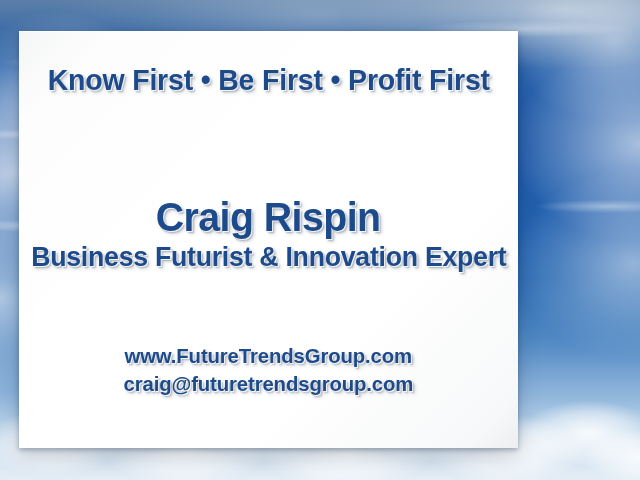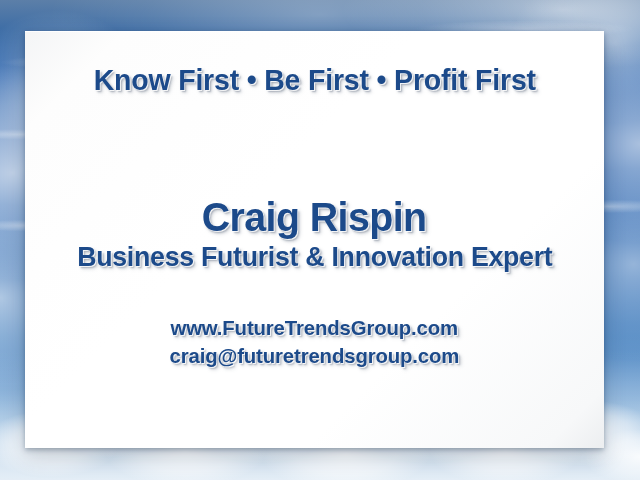--- a/index.html
+++ b/index.html
@@ -74,22 +74,22 @@
       radial-gradient(ellipse 90px 8px  at 5% 47%,  rgba(255,255,255,.45) 0%, rgba(255,255,255,0) 75%),
       radial-gradient(ellipse 100px 9px at 95% 43%, rgba(255,255,255,.42) 0%, rgba(255,255,255,0) 75%),
       radial-gradient(ellipse 140px 11px at 82% 6%, rgba(255,255,255,.38) 0%, rgba(255,255,255,0) 78%),
       radial-gradient(ellipse 80px 7px  at 3% 28%,  rgba(255,255,255,.38) 0%, rgba(255,255,255,0) 76%);
     opacity:.9;
   }
 
   
   .panel {
     position:absolute;
-    left:25px; top:31px;
-    width:579px; height:417px;
+    left:19px; top:31px;
+    width:499px; height:417px;
     background:
       linear-gradient(135deg, #f4f5f6 0%, #fdfdfd 10%, #ffffff 40%, #ffffff 70%, #f7f8f9 94%, #eceef0 100%);
     box-shadow:
       0 2px 5px rgba(8,30,60,.30),
       0 8px 20px rgba(8,30,60,.22),
       inset 0 1px 0 rgba(255,255,255,.9);
   }
 
   .panel-inner {
     position:absolute; inset:0;
@@ -128,21 +128,21 @@
 
   .role {
     margin-top:4px;
     font-size:28px;
     line-height:1.06;
     letter-spacing:-.3px;
     transform:scaleX(.955);
   }
 
   .contact {
-    margin-top:44px;
+    margin-top:72px;
     display:flex; flex-direction:column; align-items:center;
     gap:3px;
   }
 
   .contact-line {
     font-size:21px;
     line-height:1.18;
     letter-spacing:-.15px;
     transform:scaleX(.97);
   }

